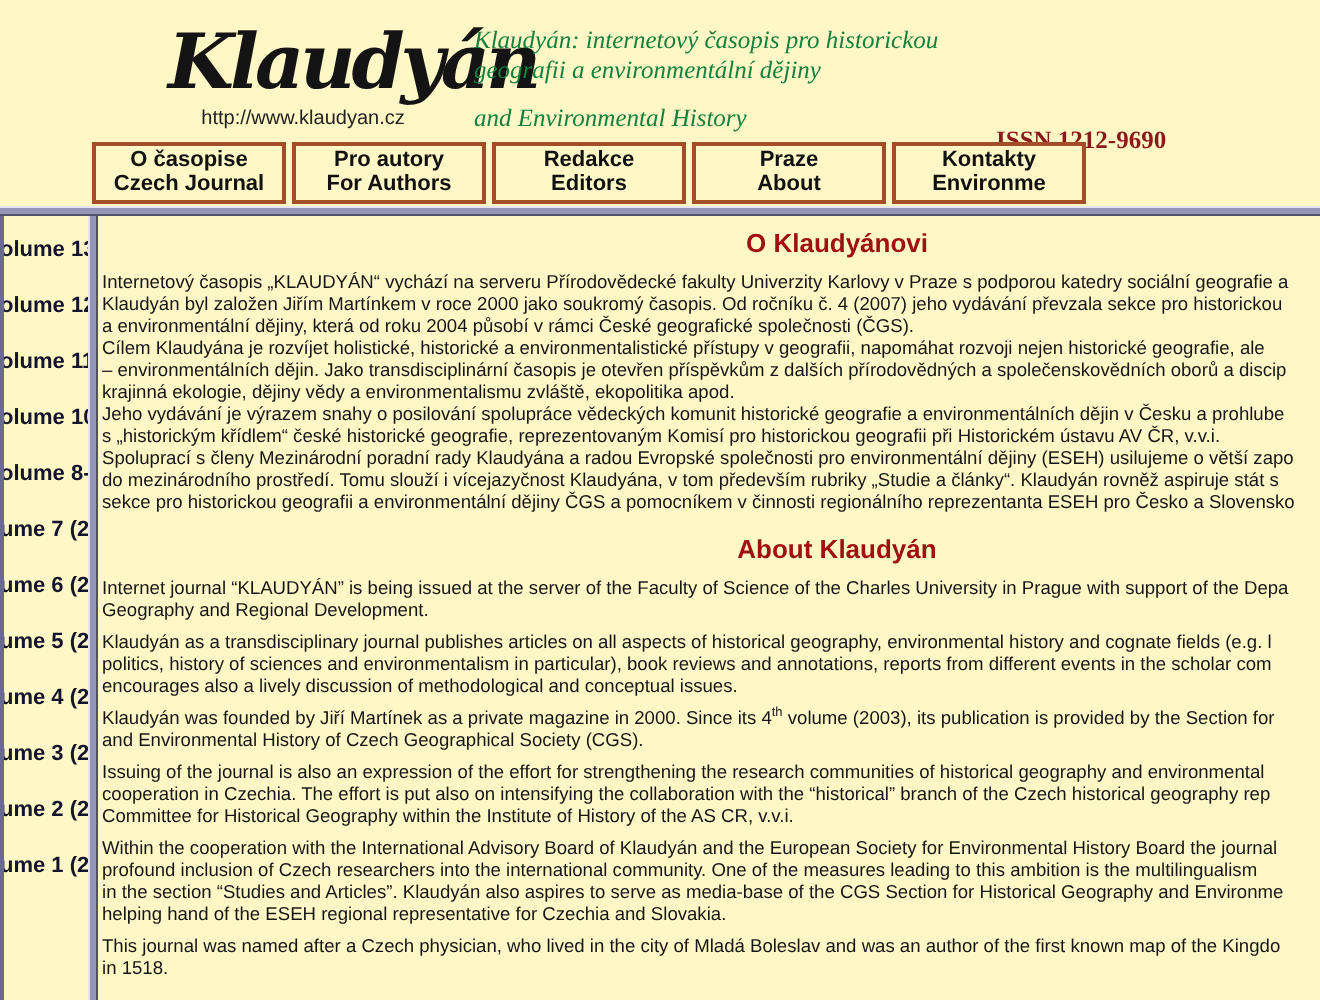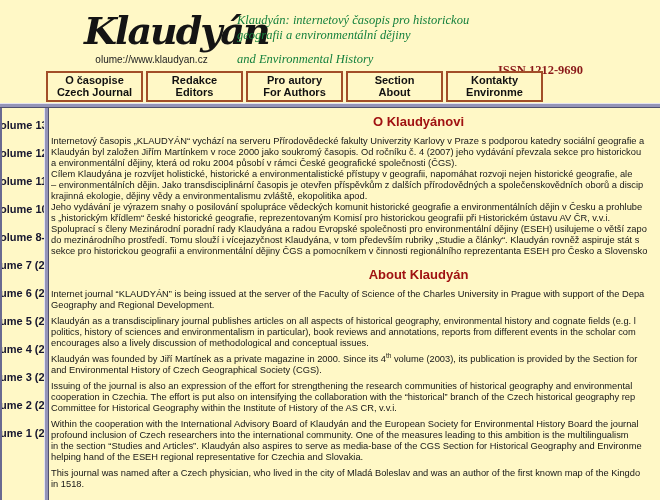--- a/index.html
+++ b/index.html
@@ -77,48 +77,48 @@
   sup.vol-sup { font-size: 6.5px; vertical-align: super; line-height: 0; }
 </style>
 </head>
 <body>
 
 <div class="page">
 
   <div class="header">
     <div class="logo-block">
       <div class="logo-text">Klaudyán</div>
-      <div class="logo-url">olume://www.klaudyan.cz</div>
+      <div class="logo-url">http://www.klaudyan.cz</div>
     </div>
     <div class="subtitles">
       <div class="subtitle-group">
         <div class="subtitle">Klaudyán: internetový časopis pro historickou</div>
         <div class="subtitle">geografii a environmentální dějiny</div>
       </div>
       <div class="subtitle-group">
         <div class="subtitle">and Environmental History</div>
       </div>
     </div>
     <div class="issn">ISSN 1212-9690</div>
 
     <div class="navrow">
       <div class="navbtn">
         <span>O časopise</span>
         <span>Czech Journal</span>
       </div>
       <div class="navbtn">
+        <span>Pro autory</span>
+        <span>For Authors</span>
+      </div>
+      <div class="navbtn">
         <span>Redakce</span>
         <span>Editors</span>
       </div>
       <div class="navbtn">
-        <span>Pro autory</span>
-        <span>For Authors</span>
-      </div>
-      <div class="navbtn">
-        <span>Section</span>
+        <span>Praze</span>
         <span>About</span>
       </div>
       <div class="navbtn">
         <span>Kontakty</span>
         <span>Environme</span>
       </div>
     </div>
   </div>
 
   <div class="hframe-border"></div>

